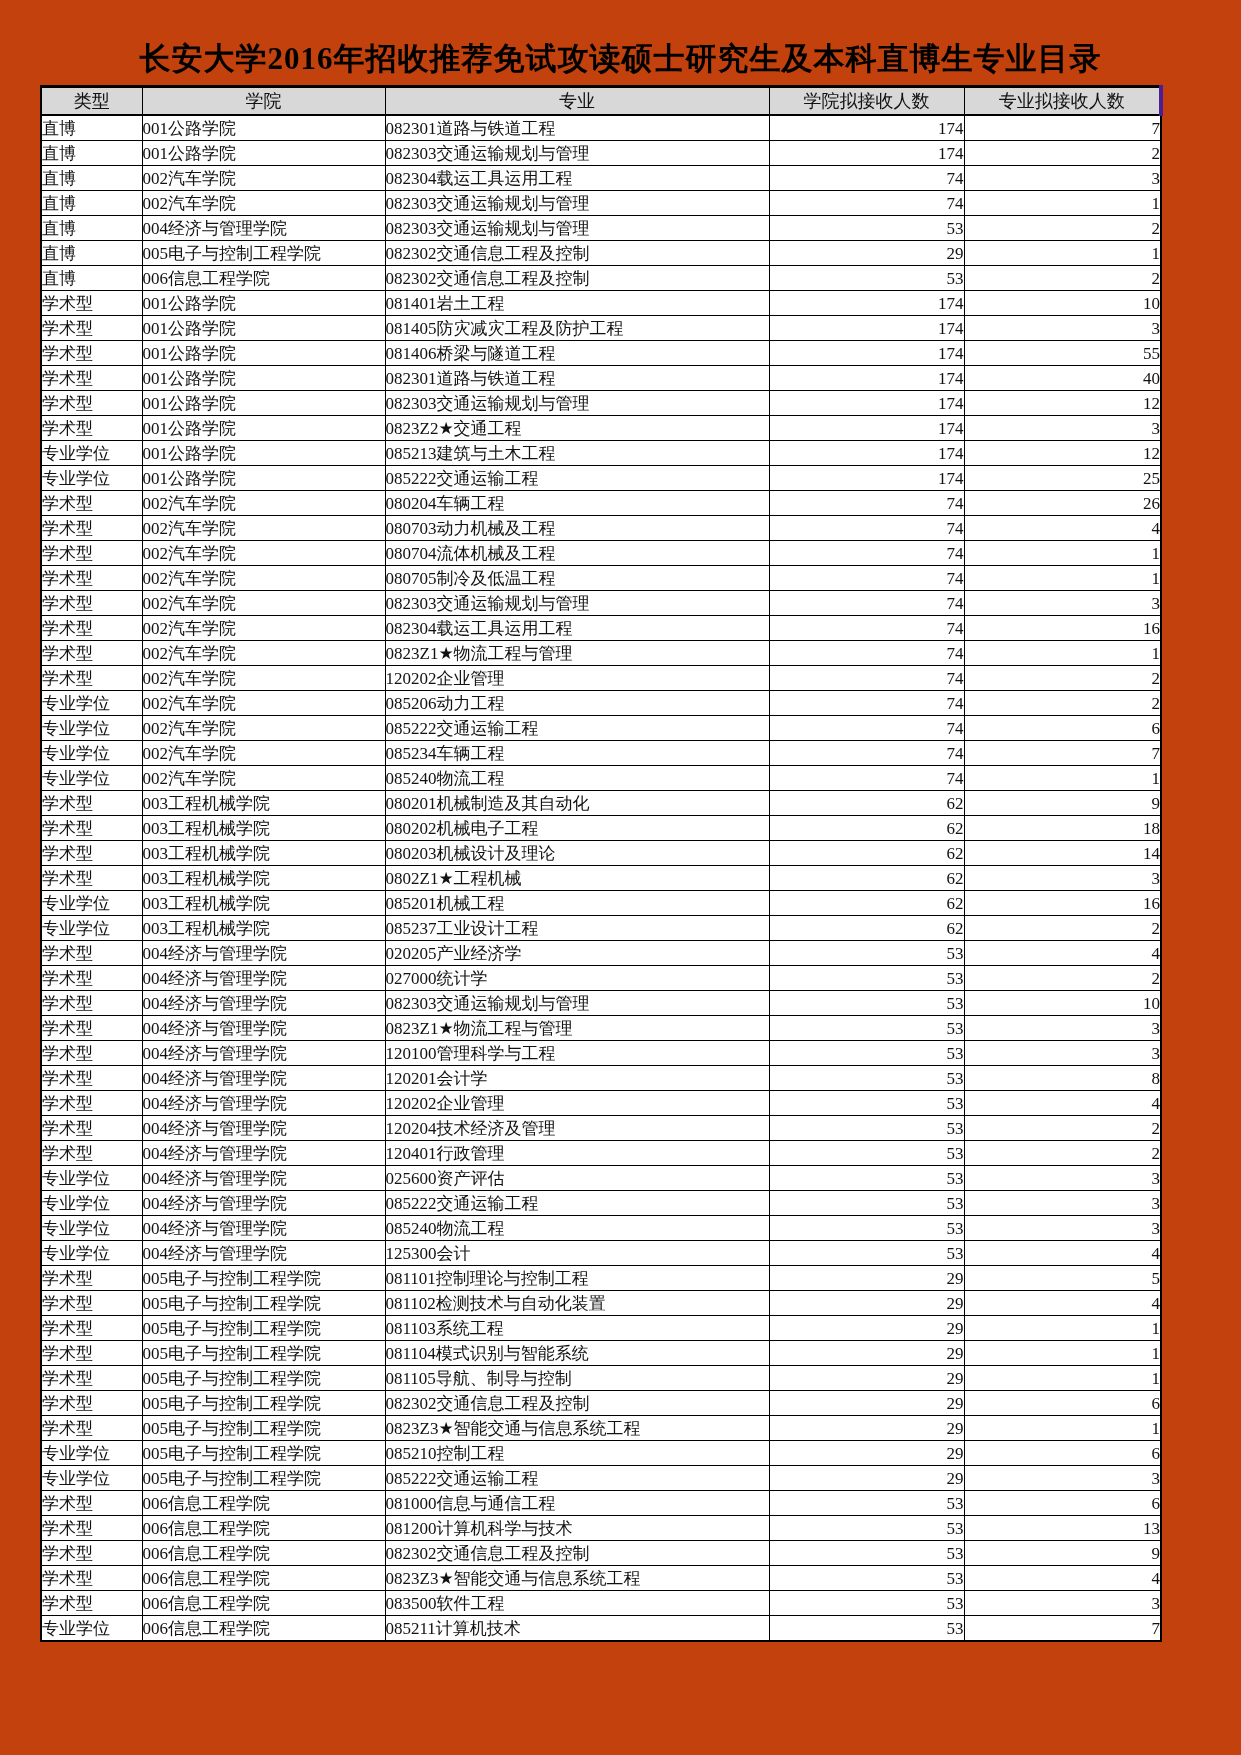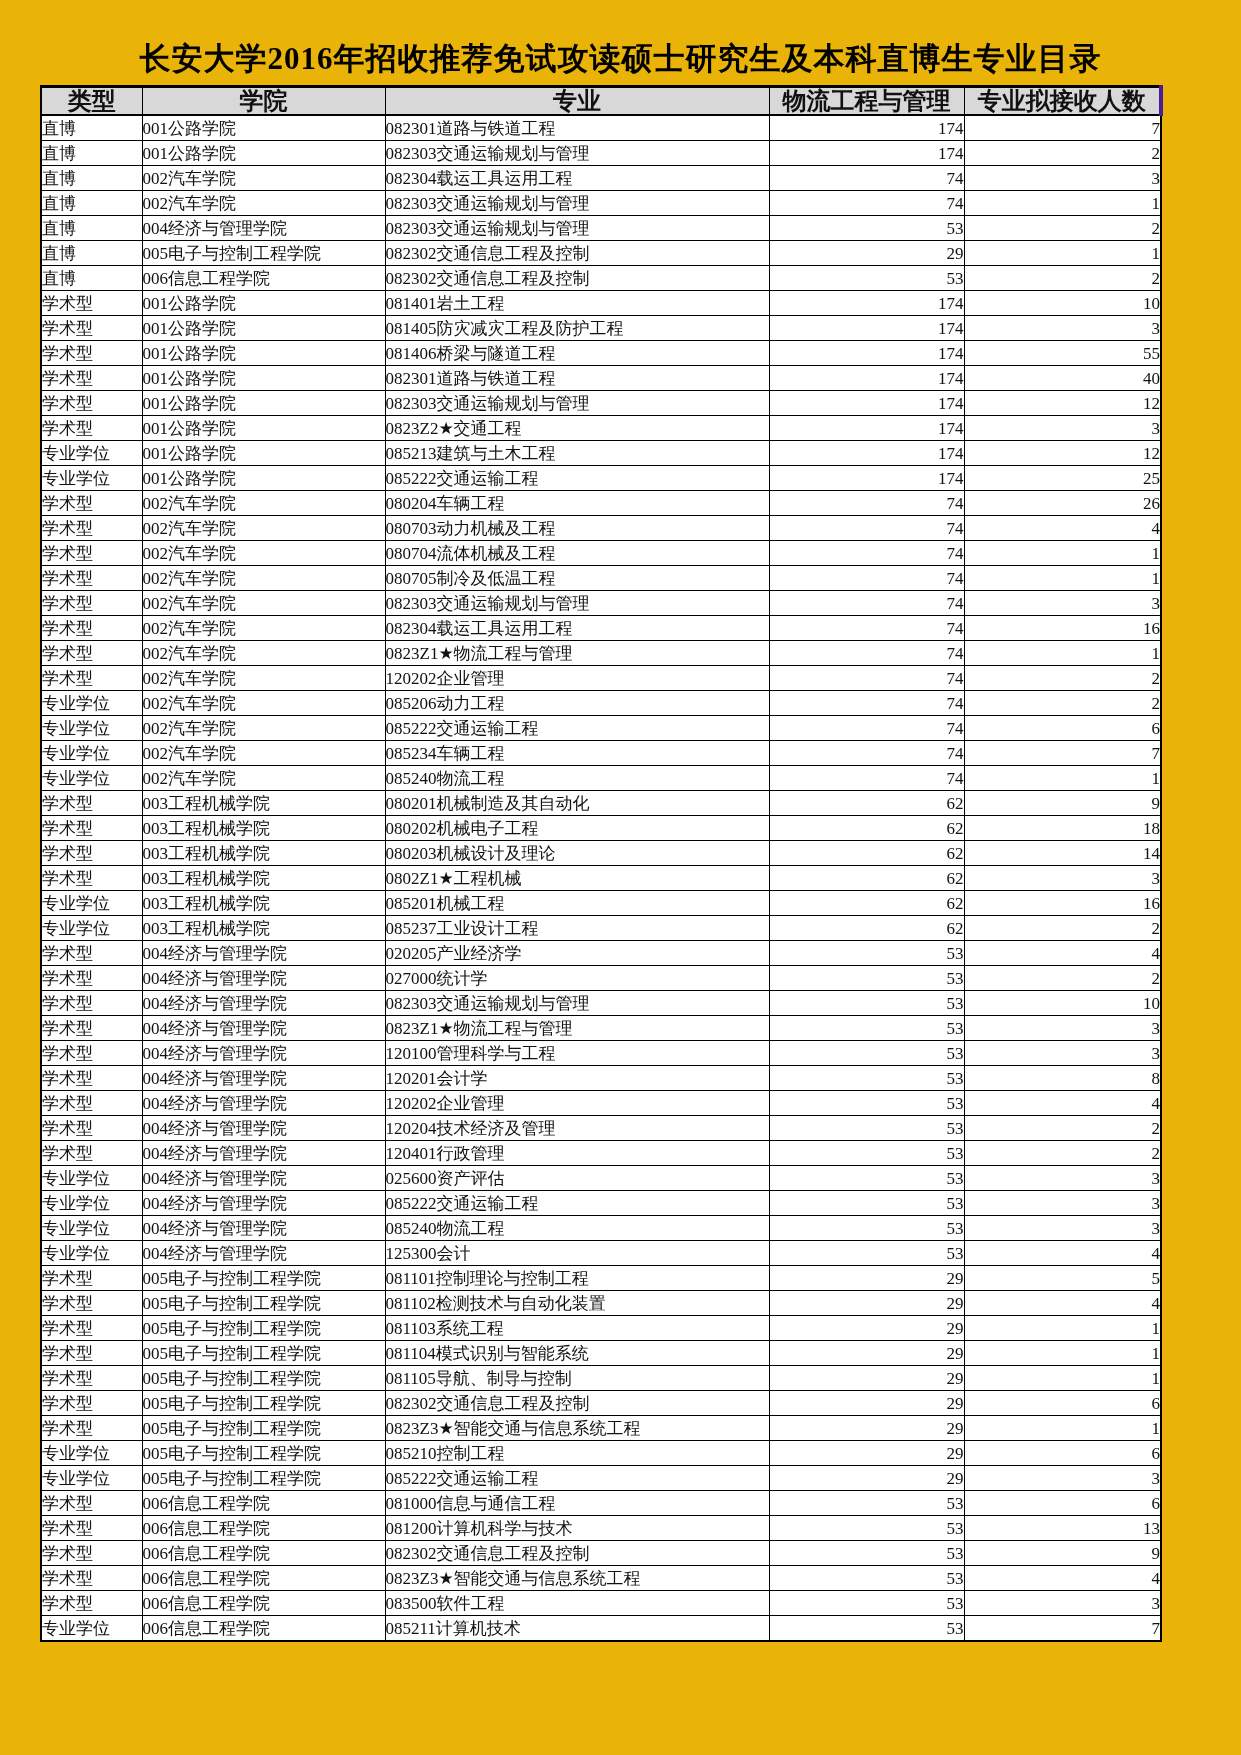--- a/index.html
+++ b/index.html
@@ -6,21 +6,21 @@
     margin: 0;
     padding: 0;
     background: #ffffff;
     font-family: "Liberation Serif", "DejaVu Serif", serif;
     color: #111111;
   }
   .page {
     position: relative;
     width: 1241px;
     height: 1755px;
-    background: #eab308;
+    background: #c2410c;
     overflow: hidden;
   }
   .doc-title {
     margin: 0;
     padding-top: 40px;
     text-align: center;
     font-size: 31px;
     font-weight: bold;
     letter-spacing: 1px;
     line-height: 38px;
@@ -36,26 +36,26 @@
   table.catalog td {
     border: 1px solid #000000;
     font-size: 17px;
     line-height: 1;
     padding: 0;
     overflow: hidden;
     white-space: nowrap;
   }
   table.catalog thead th {
     background: #d8d8d8;
-    font-weight: bold;
+    font-weight: normal;
     text-align: center;
     height: 26px;
     border-top: 3px solid #000000;
     border-bottom: 2px solid #000000;
-    font-size: 24px;
+    font-size: 18px;
   }
   table.catalog thead th:first-child { border-left: 2px solid #000000; }
   table.catalog thead th:last-child  { border-right: 4px solid #4c1d95; }
   table.catalog tbody td { height: 24px; background: #ffffff; }
   table.catalog tbody tr td:first-child { border-left: 2px solid #000000; }
   table.catalog tbody tr td:last-child  { border-right: 2px solid #000000; }
   table.catalog tbody tr:last-child td  { border-bottom: 2px solid #000000; }
   td.c-type    { padding-left: 6px;  text-align: left; }
   td.c-college { padding-left: 5px;  text-align: left; }
   td.c-major   { padding-left: 5px;  text-align: left; }
@@ -74,21 +74,21 @@
       <col style="width:243px">
       <col style="width:384px">
       <col style="width:195px">
       <col style="width:197px">
     </colgroup>
     <thead>
       <tr>
         <th>类型</th>
         <th>学院</th>
         <th>专业</th>
-        <th>物流工程与管理</th>
+        <th>学院拟接收人数</th>
         <th>专业拟接收人数</th>
       </tr>
     </thead>
     <tbody id="catalog-body">
         <tr>
           <td class="c-type">直博</td>
           <td class="c-college">001公路学院</td>
           <td class="c-major">082301道路与铁道工程</td>
           <td class="c-num">174</td>
           <td class="c-num">7</td>

